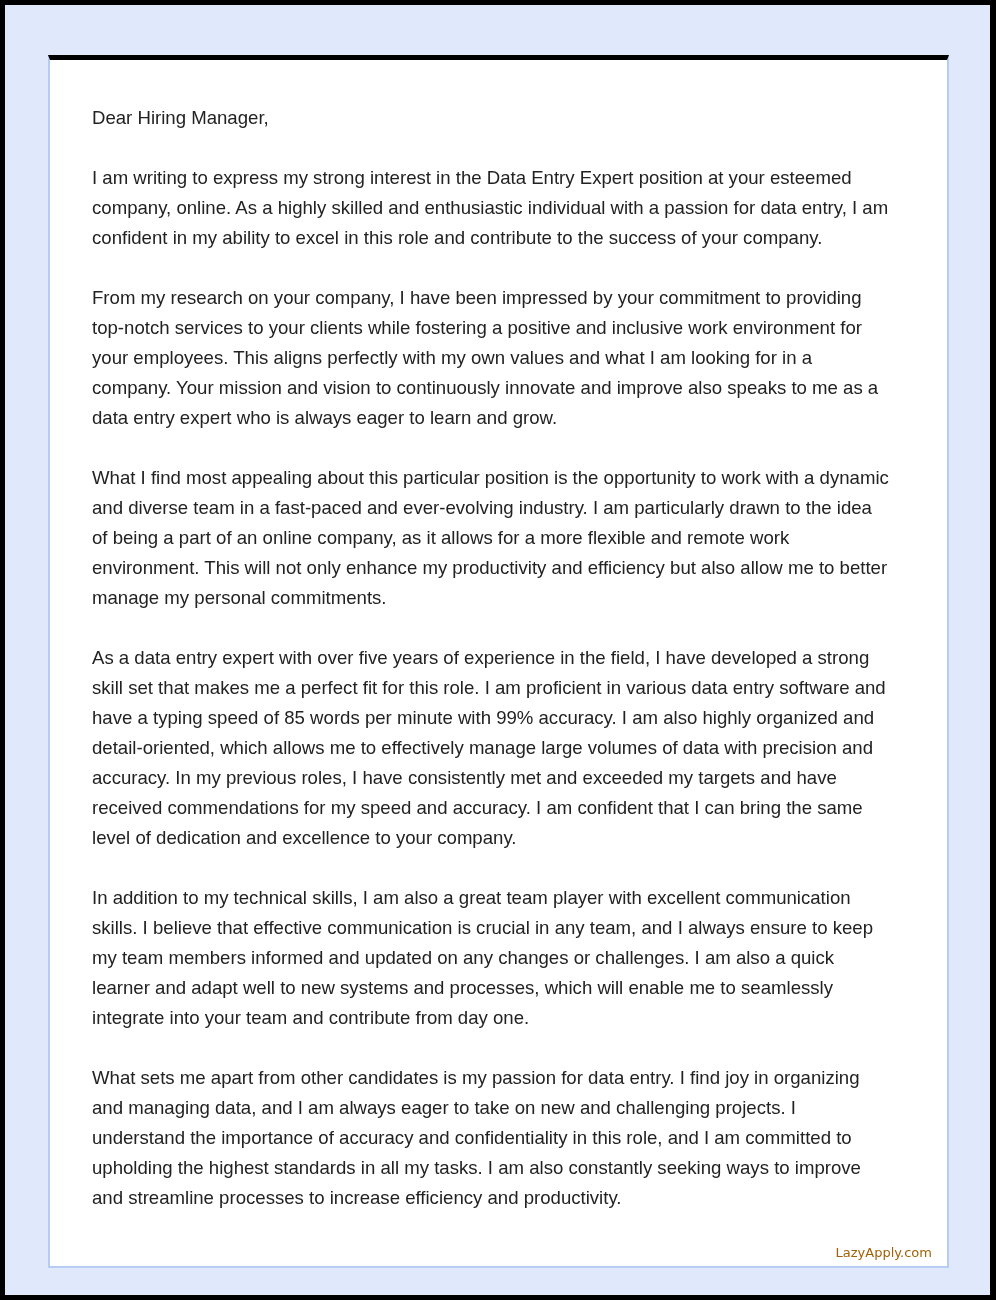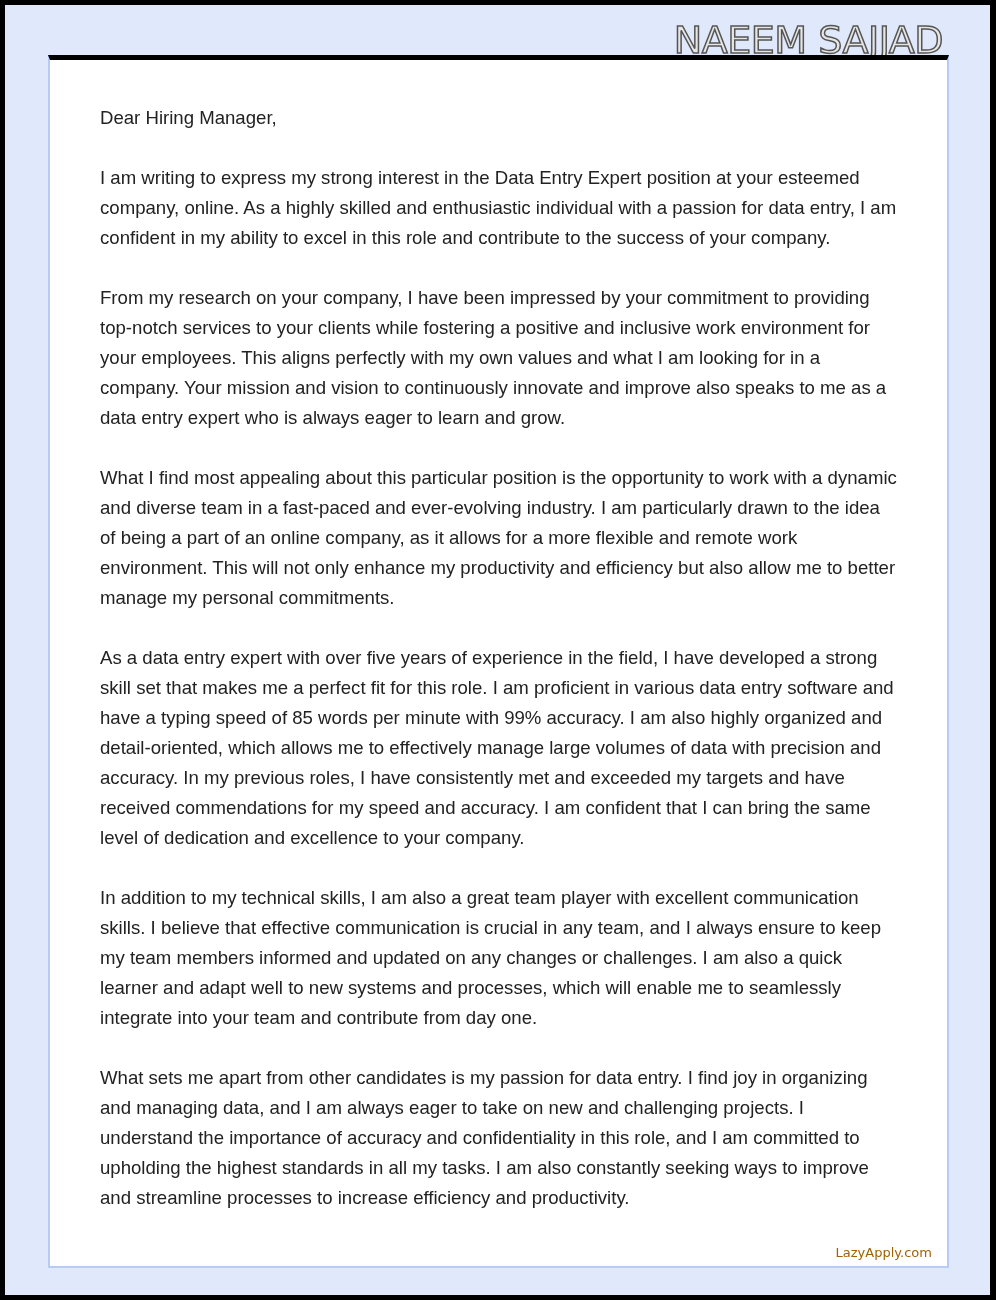--- a/index.html
+++ b/index.html
@@ -28,37 +28,36 @@
     position: absolute; left: 43px; top: 50px;
     width: 897px; height: 1206px;
     background: #fff;
     border-top: 5px solid #000;
     border-left: 2px solid #b7ccf3;
     border-right: 2px solid #b7ccf3;
     border-bottom: 2px solid #b7ccf3;
     overflow: hidden;
   }
   .letter {
-    position: absolute; left: 50px; top: 43px;
+    position: absolute; left: 42px; top: 43px;
     width: 800px;
     font-size: 18.6px; line-height: 30px;
     color: #222;
   }
   .letter p { margin: 0 0 30px 0; }
   .watermark {
     position: absolute; right: 58px; bottom: 35px;
     font-size: 13px; color: #a16207;
     font-family: "DejaVu Sans", sans-serif;
   }
 </style>
 </head>
 <body>
 
 <div class="frame">
-  <h1 class="name">NAEEM SAJJAD</h1>
 
   <div class="page">
     <div class="letter">
       <p>Dear Hiring Manager,</p>
       <p>I am writing to express my strong interest in the Data Entry Expert position at your esteemed company, online. As a highly skilled and enthusiastic individual with a passion for data entry, I am confident in my ability to excel in this role and contribute to the success of your company.</p>
       <p>From my research on your company, I have been impressed by your commitment to providing top-notch services to your clients while fostering a positive and inclusive work environment for your employees. This aligns perfectly with my own values and what I am looking for in a company. Your mission and vision to continuously innovate and improve also speaks to me as a data entry expert who is always eager to learn and grow.</p>
       <p>What I find most appealing about this particular position is the opportunity to work with a dynamic and diverse team in a fast-paced and ever-evolving industry. I am particularly drawn to the idea of being a part of an online company, as it allows for a more flexible and remote work environment. This will not only enhance my productivity and efficiency but also allow me to better manage my personal commitments.</p>
       <p>As a data entry expert with over five years of experience in the field, I have developed a strong skill set that makes me a perfect fit for this role. I am proficient in various data entry software and have a typing speed of 85 words per minute with 99% accuracy. I am also highly organized and detail-oriented, which allows me to effectively manage large volumes of data with precision and accuracy. In my previous roles, I have consistently met and exceeded my targets and have received commendations for my speed and accuracy. I am confident that I can bring the same level of dedication and excellence to your company.</p>
       <p>In addition to my technical skills, I am also a great team player with excellent communication skills. I believe that effective communication is crucial in any team, and I always ensure to keep my team members informed and updated on any changes or challenges. I am also a quick learner and adapt well to new systems and processes, which will enable me to seamlessly integrate into your team and contribute from day one.</p>
       <p>What sets me apart from other candidates is my passion for data entry. I find joy in organizing and managing data, and I am always eager to take on new and challenging projects. I understand the importance of accuracy and confidentiality in this role, and I am committed to upholding the highest standards in all my tasks. I am also constantly seeking ways to improve and streamline processes to increase efficiency and productivity.</p>

